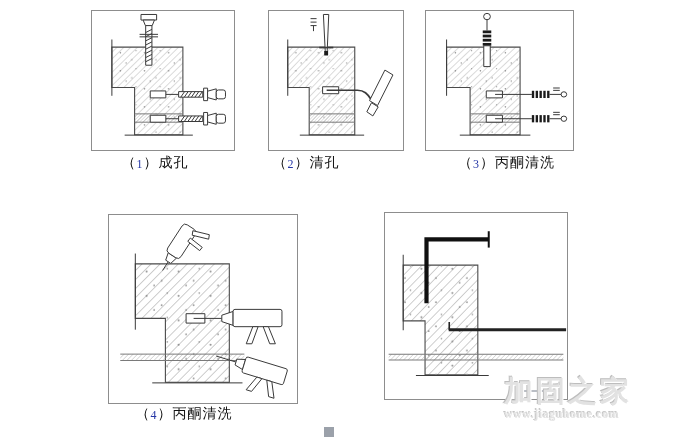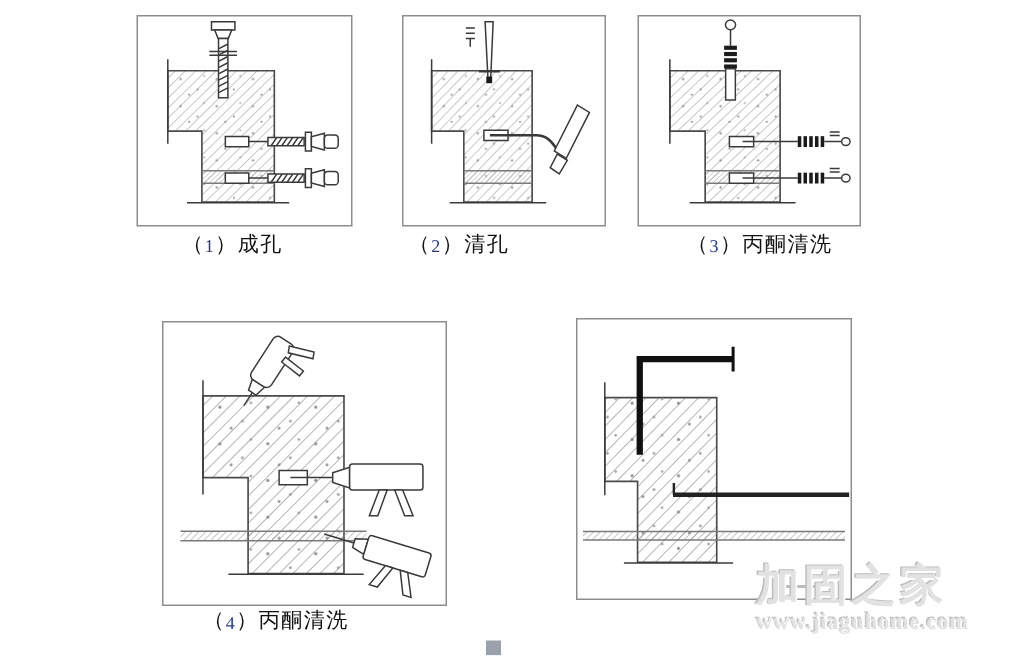--- a/index.html
+++ b/index.html
@@ -15,21 +15,21 @@
   .dark{fill:#1b1b1b;stroke:none;}
   .thick{stroke-width:1.7px;}
   .gray{stroke:#7a7a7a;}
   .caption{position:absolute;height:18px;text-align:center;font-size:14px;color:#111;
            white-space:nowrap;letter-spacing:1px;}
   .caption .num{color:#2435a5;font-size:12px;position:relative;top:1px;font-family:"Liberation Serif","DejaVu Serif",serif;}
   .watermark{position:absolute;right:0;top:377px;width:178px;color:#e2e2e2;line-height:1;}
   .wm-name{font-size:29px;font-weight:bold;letter-spacing:3px;
            font-family:"Liberation Serif","DejaVu Serif",serif;
            text-shadow:1px 1px 0 #ffffff,-1px -1px 0 #bdbdbd;}
-  .wm-url{font-size:15px;font-weight:bold;margin-top:2px;letter-spacing:0.5px;
+  .wm-url{font-size:12px;font-weight:bold;margin-top:2px;letter-spacing:0.5px;
           font-family:"Liberation Serif","DejaVu Serif",serif;
           text-shadow:1px 1px 0 #ffffff,-1px -1px 0 #c4c4c4;}
   .wm-dash{position:absolute;left:516px;top:390px;width:29px;height:2px;background:#b9bdc4;}
   .marker-square{position:absolute;left:324px;top:427px;width:10px;height:10px;background:#9ba1aa;}
 </style>
 </head>
 <body>
 
 <div id="stage">
 

